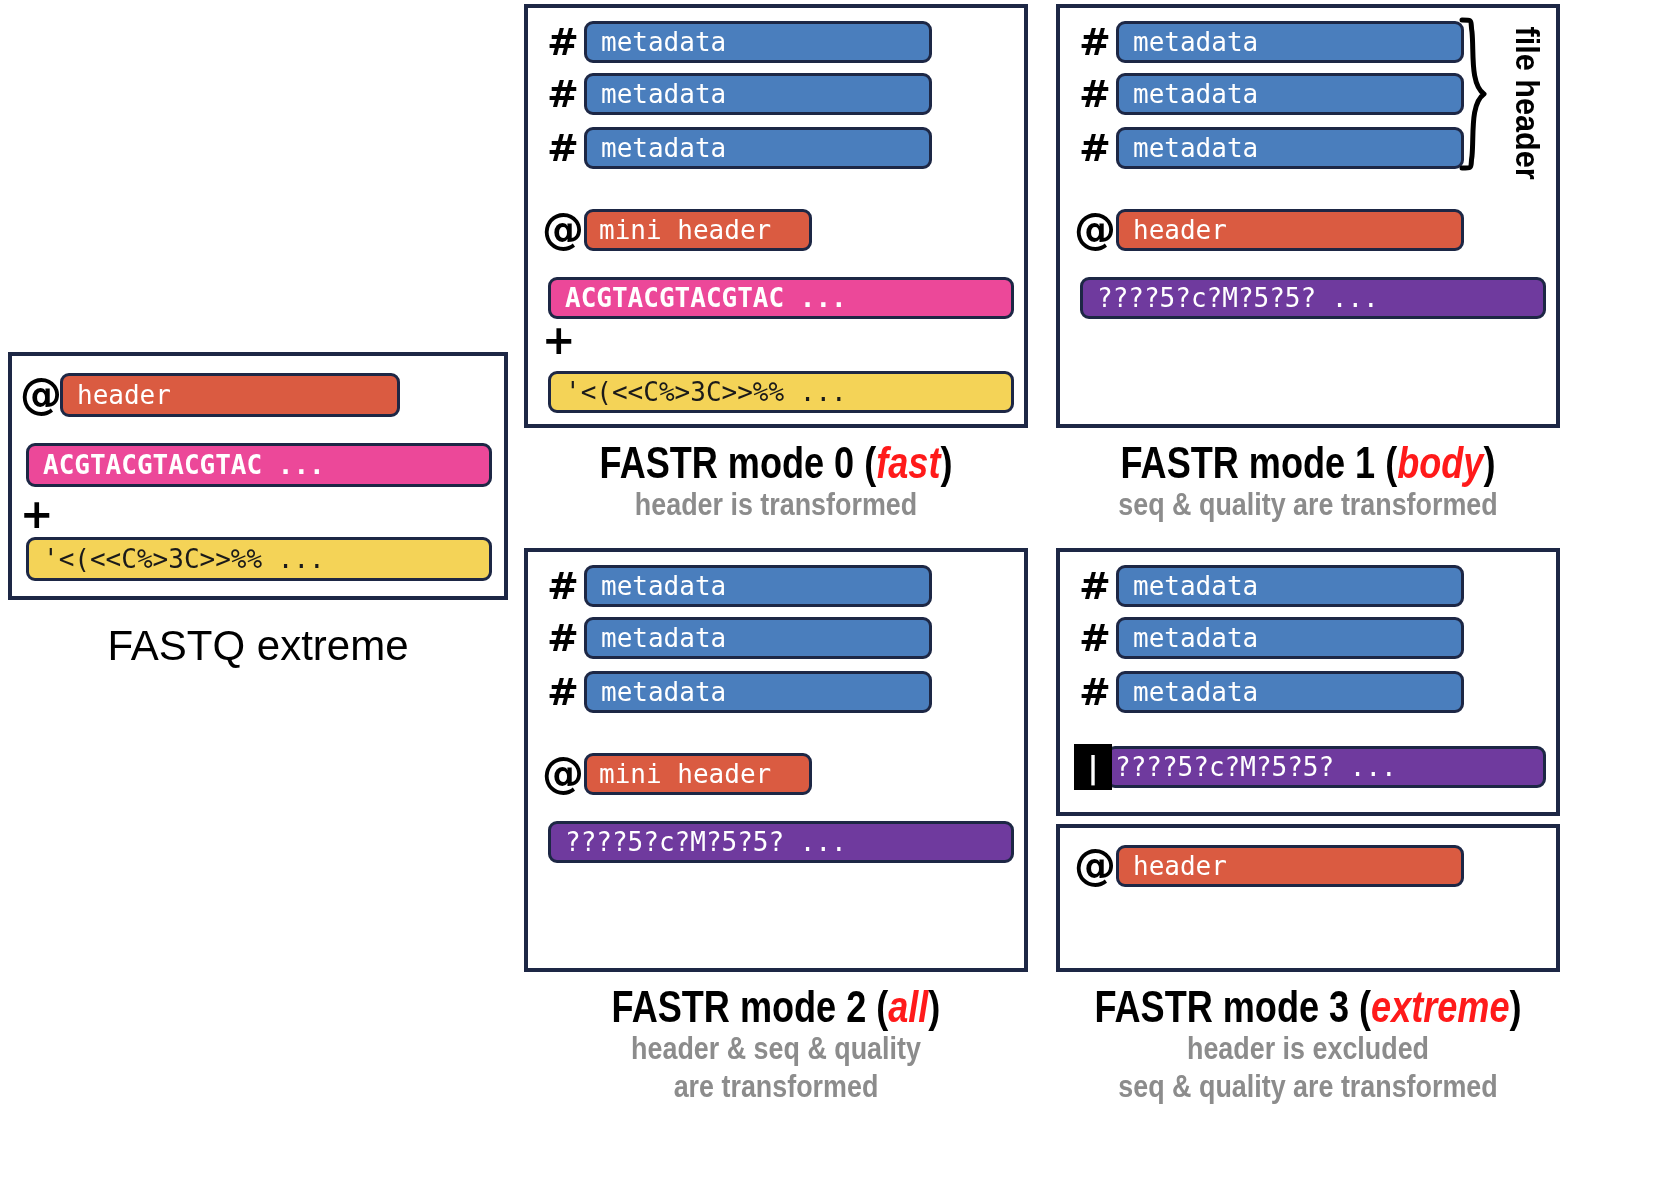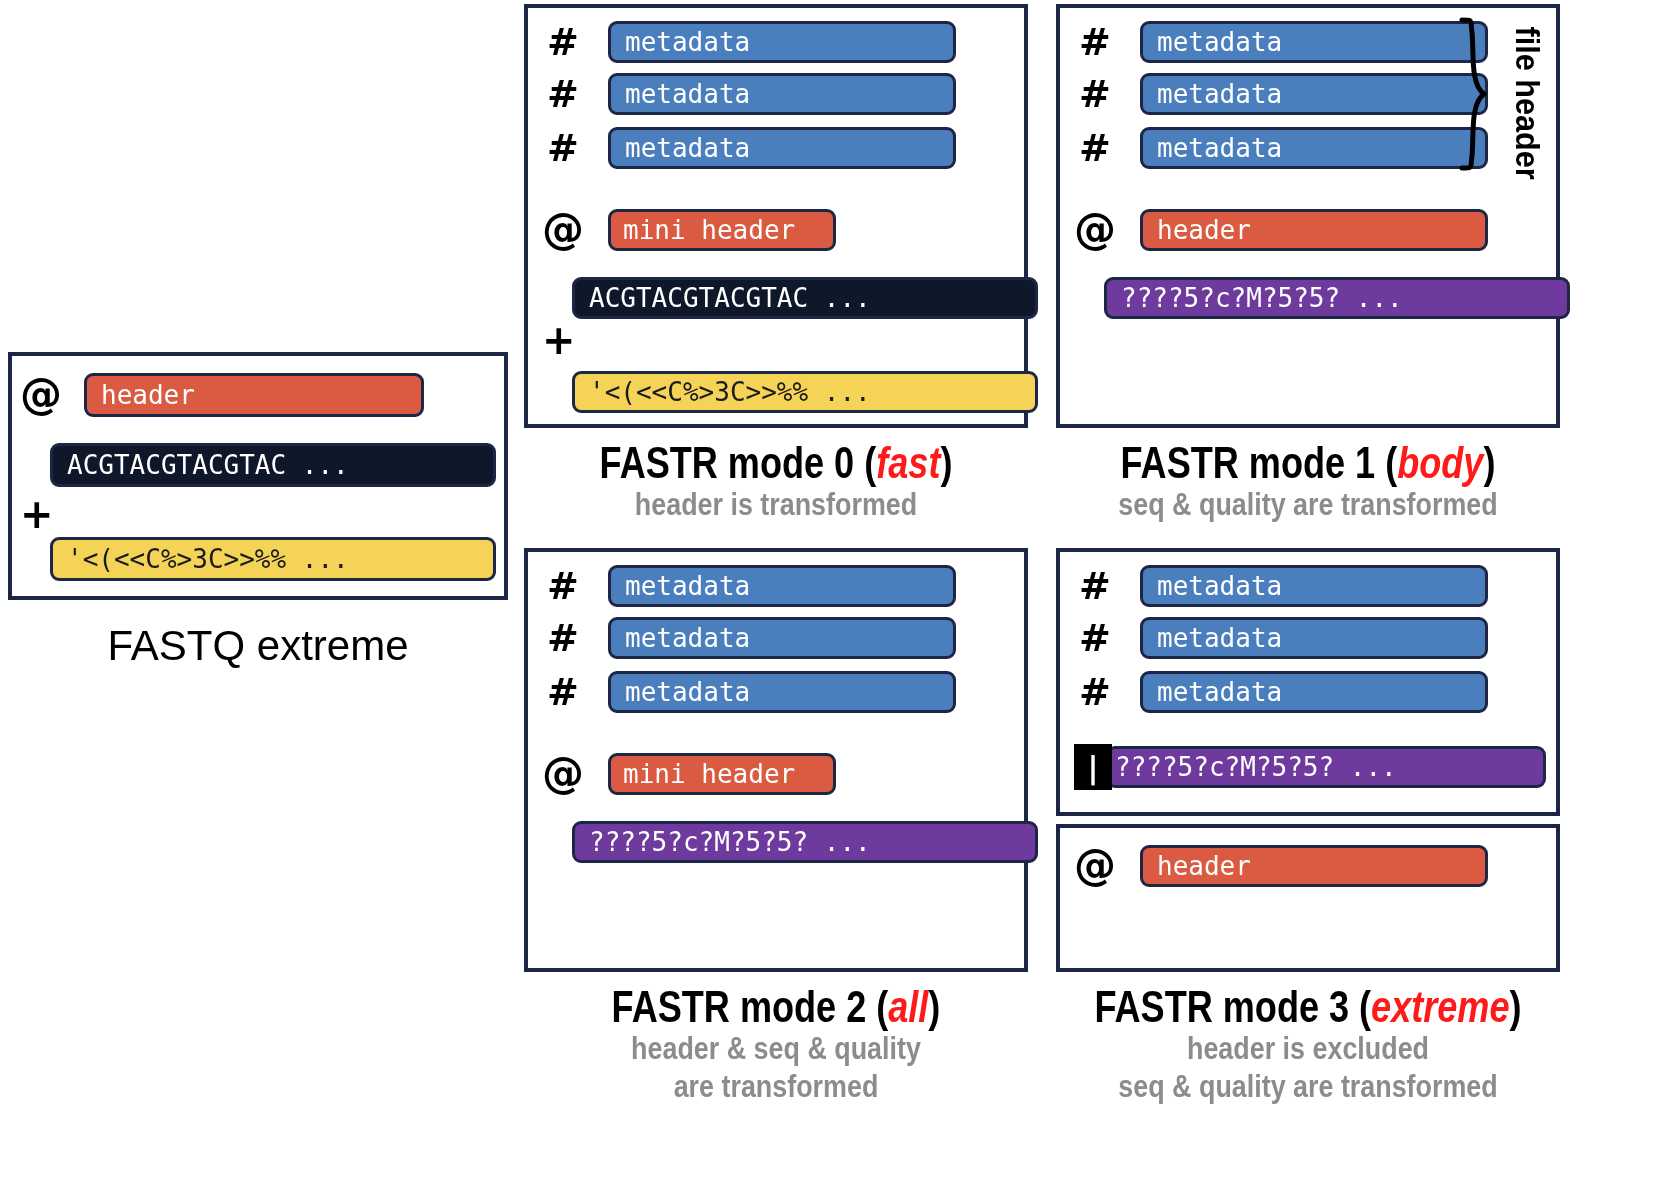--- a/index.html
+++ b/index.html
@@ -43,26 +43,25 @@
   .bar {
     box-sizing: border-box;
     border: 3px solid #1d2745;
     border-radius: 9px;
     color: #ffffff;
     font-family: "DejaVu Sans Mono", monospace;
     display: flex;
     align-items: center;
     white-space: pre;
     overflow: hidden;
-    margin-left: 24px;
   }
 
   .bar.blue   { background: #4a7ebd; }
   .bar.red    { background: #da5b41; }
-  .bar.teal   { background: #0f172a; }
+  .bar.teal   { background: #ec4899; font-weight: bold; }
   .bar.yellow { background: #f4d357; color: #1a1a1a; }
   .bar.purple { background: #6f3a9e; }
 
   
   .pipe-block {
     box-sizing: border-box;
     background: #000000;
     color: #ffffff;
     font-family: "DejaVu Sans Mono", monospace;
     font-weight: 700;

